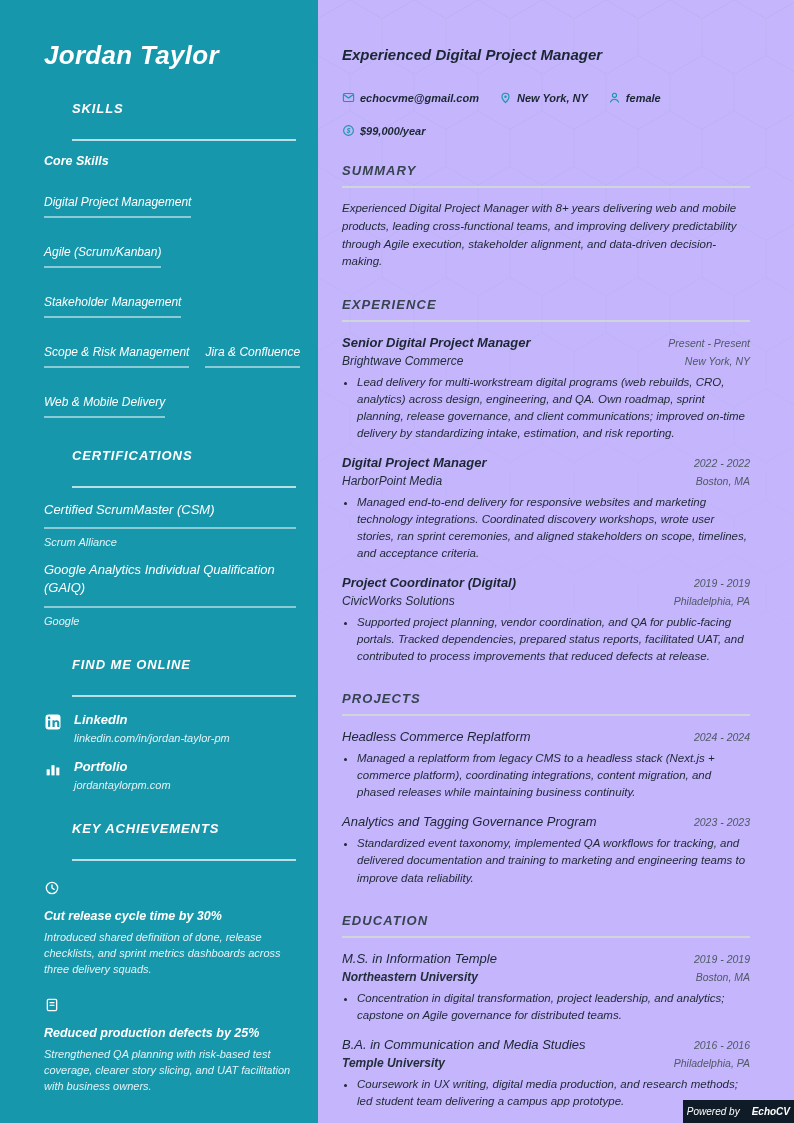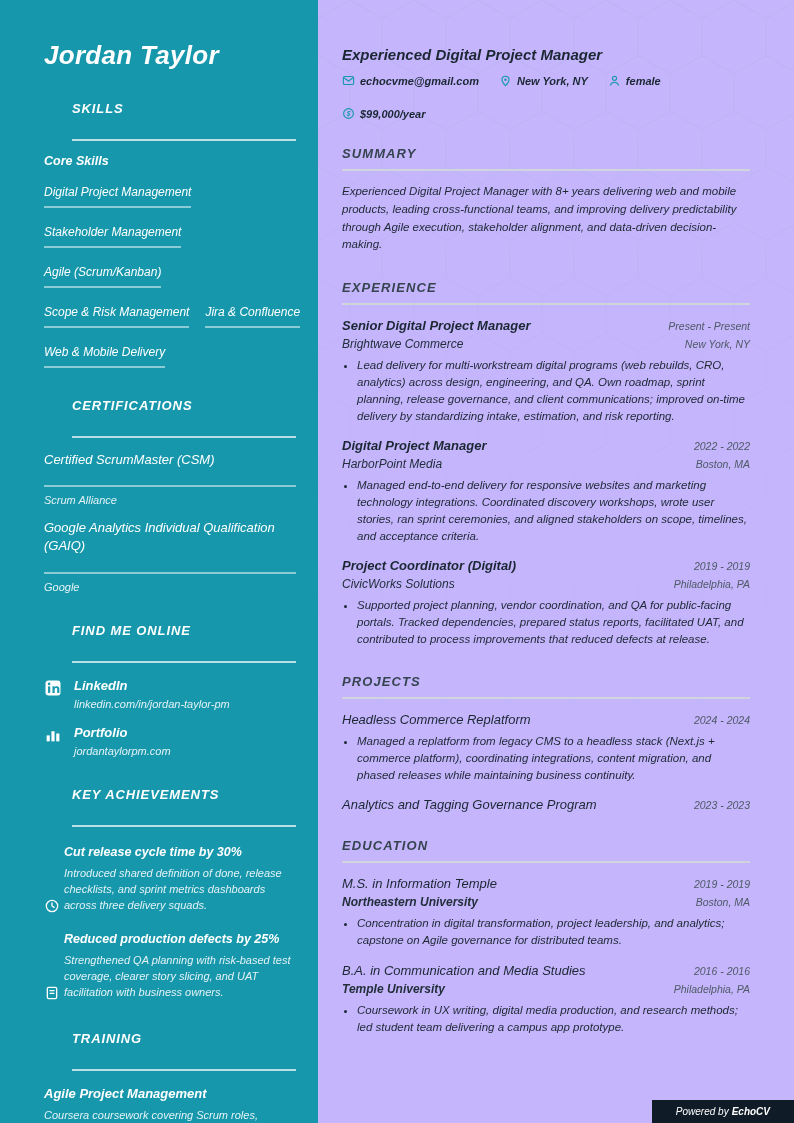--- a/index.html
+++ b/index.html
@@ -8,91 +8,91 @@
   .page { display:flex; width:794px; height:1123px;font-style:italic; }
 
   
   .sidebar { width:318px; height:100%; background:#1697ac; color:#fff;
              padding:40px 22px 30px 44px; flex-shrink:0; }
   .name { font-size:26px; font-weight:700; letter-spacing:.3px; }
   .side-section { margin-top:30px; }
   .side-title { font-size:13px; font-weight:700; letter-spacing:.9px;
                 padding-bottom:23px; border-bottom:2px solid rgba(255,255,255,.7);margin-left:28px; }
   .skills-group-label { margin-top:13px; font-size:12.5px; font-weight:600; }
-  .skill-row { display:flex; gap:16px; margin-top:17px; }
+  .skill-row { display:flex; gap:16px; margin-top:27px; }
   .skill-chip { display:inline-block; font-size:12px; padding-bottom:7px;
                 border-bottom:2px solid rgba(255,255,255,.5); white-space:nowrap; }
   .cert { margin-top:13px; }
-  .cert-name { font-size:13px; line-height:1.4; padding-bottom:16px;
+  .cert-name { font-size:13px; line-height:1.4; padding-bottom:8px;
                border-bottom:2px solid rgba(255,255,255,.5); }
   .cert-issuer { margin-top:7px; font-size:11px; color:rgba(255,255,255,.88); }
   .online-row { display:flex; gap:12px; margin-top:15px; align-items:flex-start; }
   .online-icon { width:18px; height:18px; flex-shrink:0; margin-top:1px; }
   .online-icon svg { width:18px; height:18px; display:block; }
   .online-label { font-size:13px; font-weight:700; }
   .online-url { font-size:11px; margin-top:5px; color:rgba(255,255,255,.88); cursor:pointer; }
-  .ach { display:flex; gap:4px; margin-top:17px; align-items:flex-end; }
+  .ach { display:flex; gap:12px; margin-top:17px; align-items:flex-start;flex-direction:column; }
   .ach-icon { width:16px; height:16px; flex-shrink:0; margin-top:2px; }
   .ach-icon svg { width:16px; height:16px; display:block; }
   .ach-title { font-size:12.5px; font-weight:700; line-height:1.4; }
   .ach-desc { font-size:11px; margin-top:5px; line-height:1.45; color:rgba(255,255,255,.88); }
   .tr-item { margin-top:14px; }
   .tr-title { font-size:13px; font-weight:700; line-height:1.4; }
   .tr-desc { font-size:11px; margin-top:5px; line-height:1.45; color:rgba(255,255,255,.88); }
 
   
   .main { position:relative; flex:1; height:100%; background:#c4b5fd;
           padding:46px 44px 0 24px; }
   .hexbg { position:absolute; top:0; left:0; pointer-events:none;
            -webkit-mask-image:linear-gradient(to bottom, black, transparent 65%);
            mask-image:linear-gradient(to bottom, black, transparent 65%); }
   .main-inner { position:relative; z-index:1; }
   .headline { font-size:15px; font-weight:700; color:#1b2733; }
-  .contact-row { display:flex; gap:20px; margin-top:11px; align-items:flex-end; flex-wrap:wrap; }
+  .contact-row { display:flex; gap:20px; margin-top:28px; align-items:flex-end; flex-wrap:wrap; }
   .contact-item { display:flex; gap:5px; align-items:center;
                   font-size:11px; font-weight:700; color:#1b2733; }
   .contact-item svg { width:13px; height:13px; display:block; }
   .m-section { margin-top:26px; }
   .m-title { font-size:13px; font-weight:600; letter-spacing:1.1px; color:#36444f;
              padding-bottom:8px; border-bottom:2px solid #cfd6db; }
   .summary-text { margin-top:12px; font-size:11.5px; line-height:1.55; color:#1d2833; }
   .job, .proj, .edu { margin-top:13px; }
   .head-row { display:flex; justify-content:space-between; align-items:baseline; gap:10px; }
   .role { font-size:13px; font-weight:700; color:#1b2733; }
   .plain-title { font-size:13px; font-weight:400; color:#1b2733; }
   .dates { font-size:10.5px; color:#4e5a64; white-space:nowrap; }
   .sub-row { display:flex; justify-content:space-between; align-items:baseline; margin-top:4px; gap:10px; }
   .company { font-size:12px; color:#222f3a; }
   .school { font-size:12px; font-weight:700; color:#222f3a; }
   .loc { font-size:10.5px; color:#4e5a64; white-space:nowrap; }
   .bullets { margin-top:6px; padding-left:15px; list-style:disc; }
   .bullets li { font-size:11.5px; line-height:1.48; color:#1d2833; }
   .footer { position:absolute; right:0; bottom:0; z-index:2; background:#0f1b26; color:#fff;
-            font-size:10px; padding:6px 24px; display:flex; gap:3px; align-items:center; }
+            font-size:10px; padding:6px 4px; display:flex; gap:12px; align-items:center; }
   .footer b { font-weight:700; }
 </style>
 </head>
 <body>
 
 <div class="page">
 
   <aside class="sidebar">
     <h1 class="name">Jordan Taylor</h1>
 
     <section class="side-section">
       <h2 class="side-title">SKILLS</h2>
       <div class="skills-group-label">Core Skills</div>
       <div class="skill-row">
         <span class="skill-chip">Digital Project Management</span>
       </div>
       <div class="skill-row">
+        <span class="skill-chip">Agile (Scrum/Kanban)</span>
+      </div>
+      <div class="skill-row">
         <span class="skill-chip">Stakeholder Management</span>
-      </div>
-      <div class="skill-row">
-        <span class="skill-chip">Agile (Scrum/Kanban)</span>
       </div>
       <div class="skill-row">
         <span class="skill-chip">Scope &amp; Risk Management</span>
         <span class="skill-chip">Jira &amp; Confluence</span>
       </div>
       <div class="skill-row">
         <span class="skill-chip">Web &amp; Mobile Delivery</span>
       </div>
     </section>
 
@@ -291,20 +291,23 @@
           <ul class="bullets">
             <li>Managed a replatform from legacy CMS to a headless stack (Next.js + commerce platform), coordinating integrations, content migration, and phased releases while maintaining business continuity.</li>
           </ul>
         </div>
 
         <div class="proj">
           <div class="head-row">
             <span class="plain-title">Analytics and Tagging Governance Program</span>
             <span class="dates">2023 - 2023</span>
           </div>
+          <ul class="bullets">
+            <li>Standardized event taxonomy, implemented QA workflows for tracking, and delivered documentation and training to marketing and engineering teams to improve data reliability.</li>
+          </ul>
         </div>
       </section>
 
       <section class="m-section">
         <h3 class="m-title">EDUCATION</h3>
 
         <div class="edu">
           <div class="head-row">
             <span class="plain-title">M.S. in Information Temple</span>
             <span class="dates">2019 - 2019</span>

